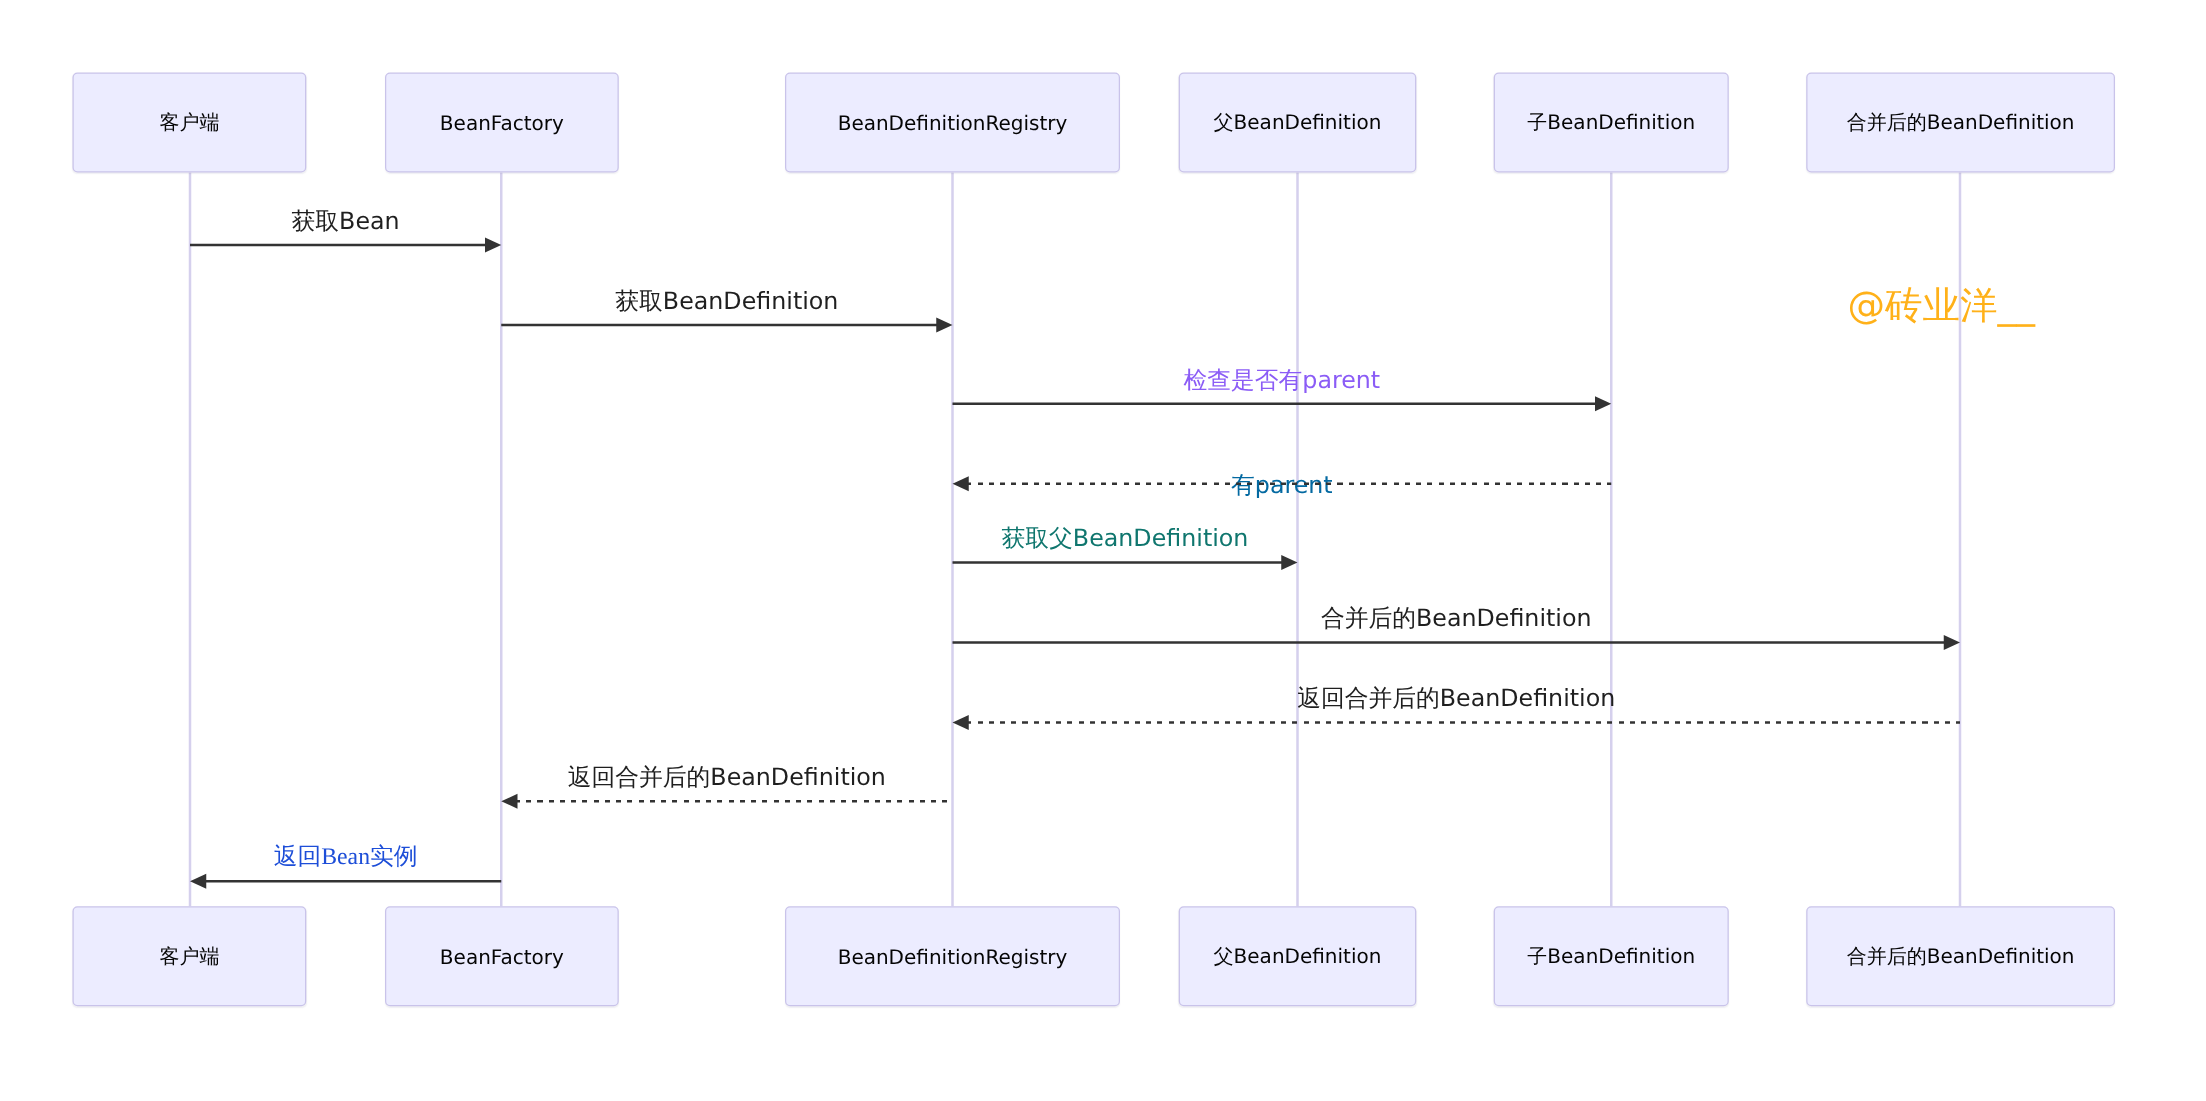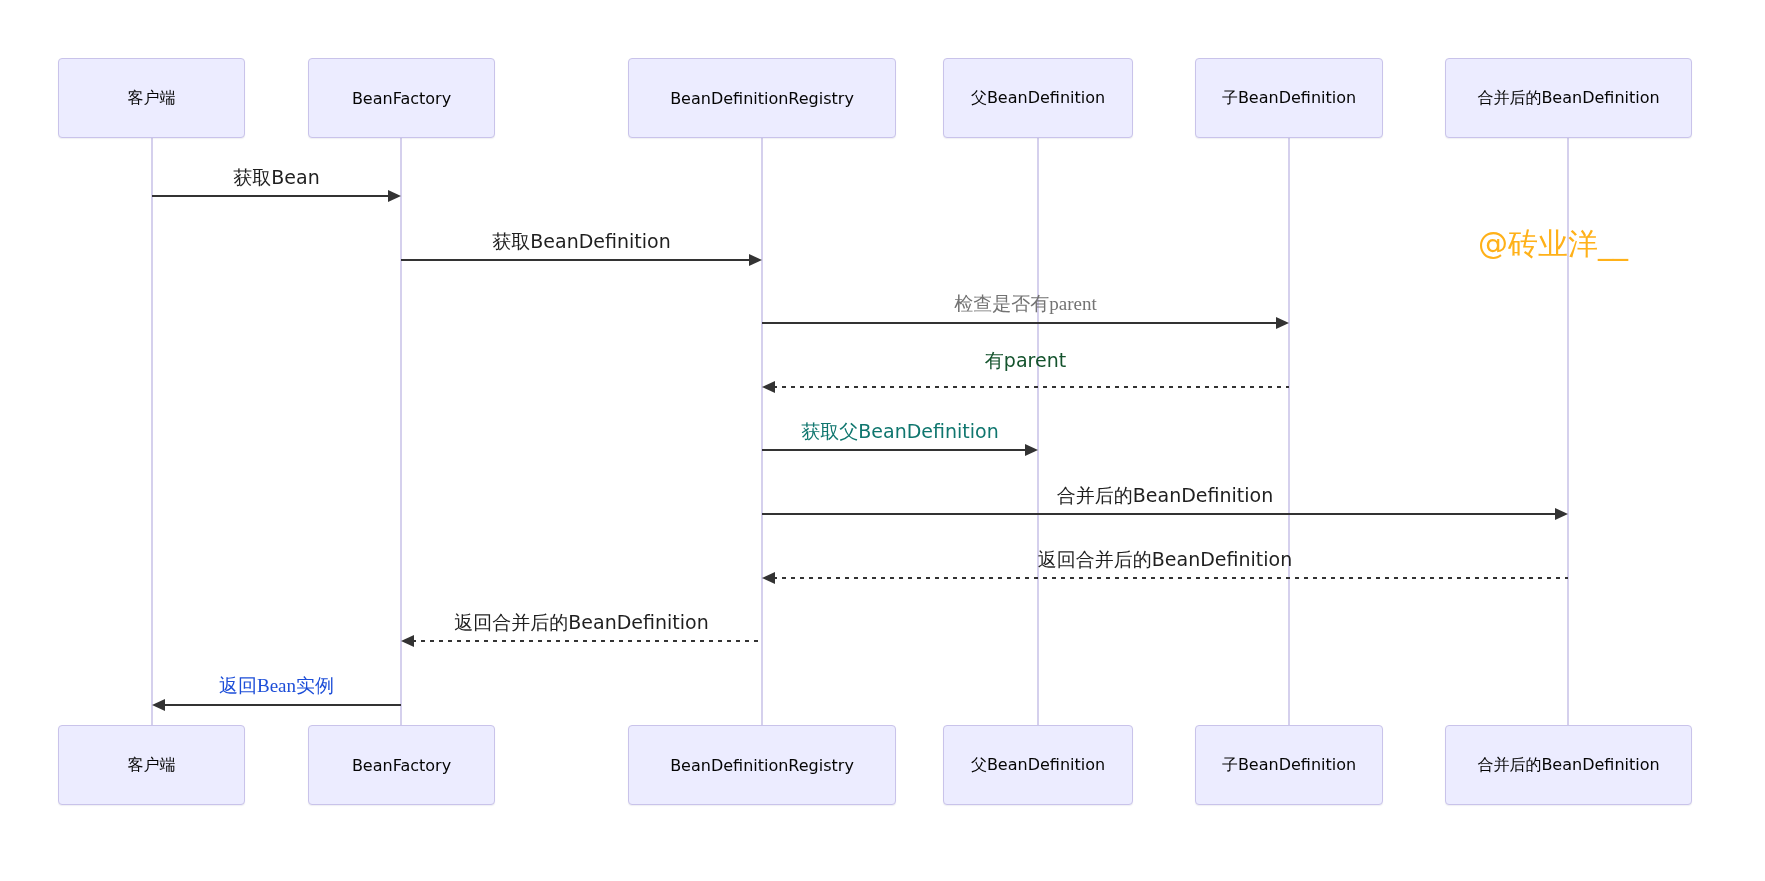--- a/index.html
+++ b/index.html
@@ -110,24 +110,24 @@
       </div>
       <div class="actor-box" style="left: 1445px; top: 725px; width: 247px; height: 80px; background: rgb(236, 236, 255); border-color: rgb(201, 195, 234);">
         <span class="actor-label">合并后的BeanDefinition</span>
       </div>
       <div class="msg-label" style="left: 276.5px; top: 165px; color: rgb(31, 31, 31); text-align: center;">获取Bean</div>
       <div class="msg-line solid" style="left: 152px; top: 195px; width: 238px;"></div>
       <div class="arrowhead right" style="left: 388px; top: 190px;"></div>
       <div class="msg-label" style="left: 581.5px; top: 229px; color: rgb(31, 31, 31);">获取BeanDefinition</div>
       <div class="msg-line solid" style="left: 401px; top: 259px; width: 350px;"></div>
       <div class="arrowhead right" style="left: 749px; top: 254px;"></div>
-      <div class="msg-label" style="left: 1025.5px; top: 292px; color: #737373; font-family: Liberation Serif, serif;">检查是否有parent</div>
+      <div class="msg-label" style="left: 1025.5px; top: 292px; color: #8b5cf6;">检查是否有parent</div>
       <div class="msg-line solid" style="left: 762px; top: 322px; width: 516px;"></div>
       <div class="arrowhead right" style="left: 1276px; top: 317px;"></div>
-      <div class="msg-label" style="left: 1025.5px; top: 348px; color: #14532d;">有parent</div>
+      <div class="msg-label" style="left: 1025.5px; top: 376px; color: #0369a1;">有parent</div>
       <div class="msg-line dashed" style="left: 773px; top: 386px; width: 516px;"></div>
       <div class="arrowhead left" style="left: 762px; top: 381px;"></div>
       <div class="msg-label" style="left: 900px; top: 419px; color: #0f766e;">获取父BeanDefinition</div>
       <div class="msg-line solid" style="left: 762px; top: 449px; width: 265px;"></div>
       <div class="arrowhead right" style="left: 1025px; top: 444px;"></div>
       <div class="msg-label" style="left: 1165px; top: 483px; color: rgb(31, 31, 31);">合并后的BeanDefinition</div>
       <div class="msg-line solid" style="left: 762px; top: 513px; width: 795px;"></div>
       <div class="arrowhead right" style="left: 1555px; top: 508px;"></div>
       <div class="msg-label" style="left: 1165px; top: 547px; color: rgb(31, 31, 31);">返回合并后的BeanDefinition</div>
       <div class="msg-line dashed" style="left: 773px; top: 577px; width: 795px;"></div>

